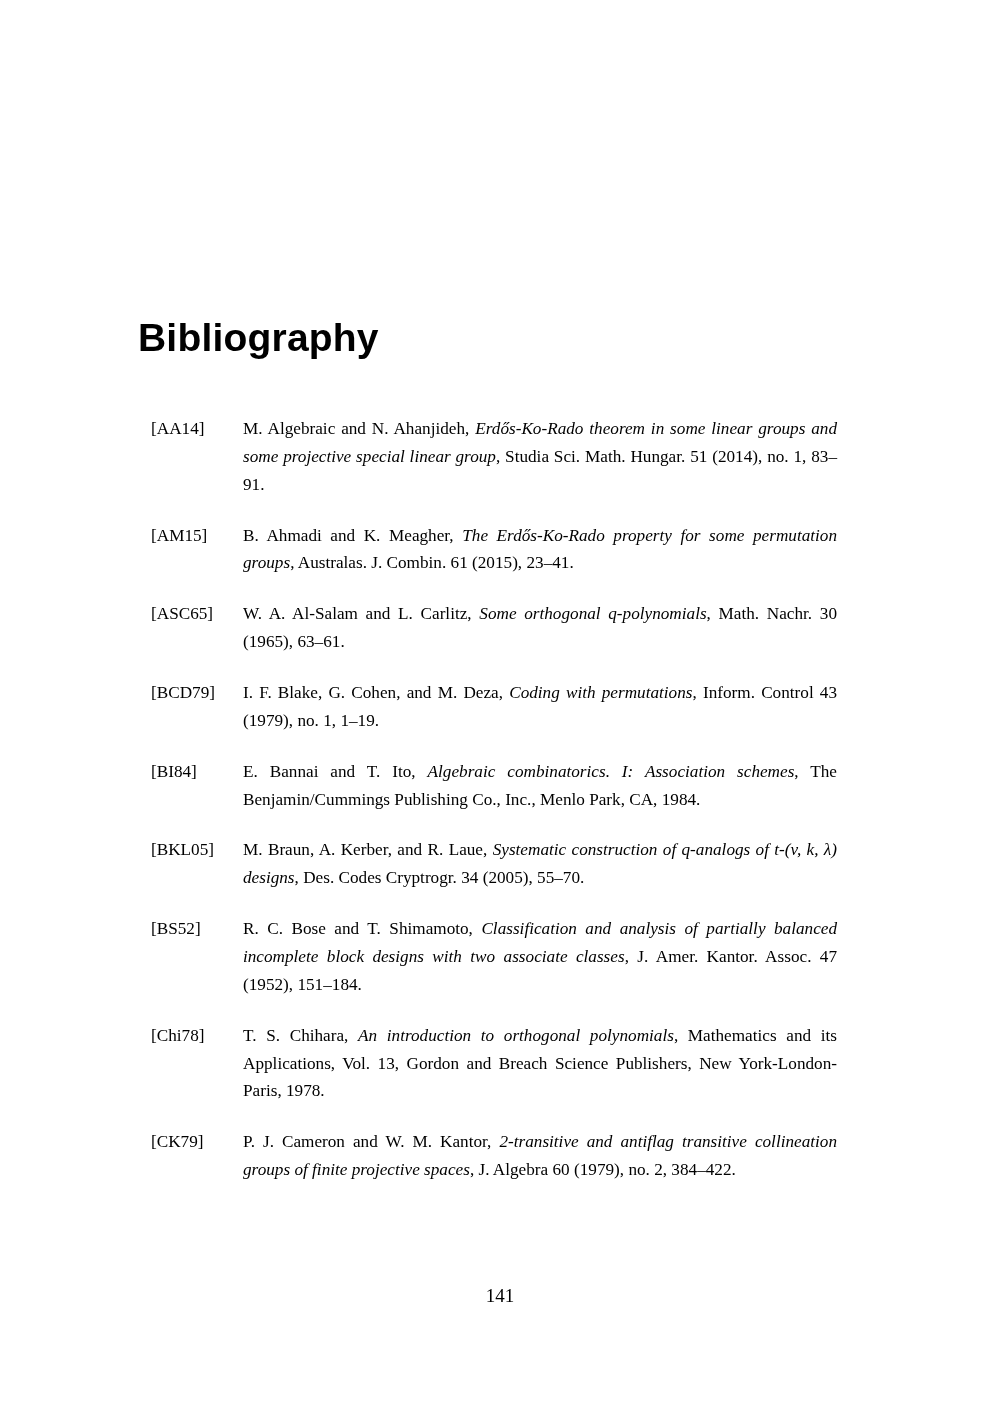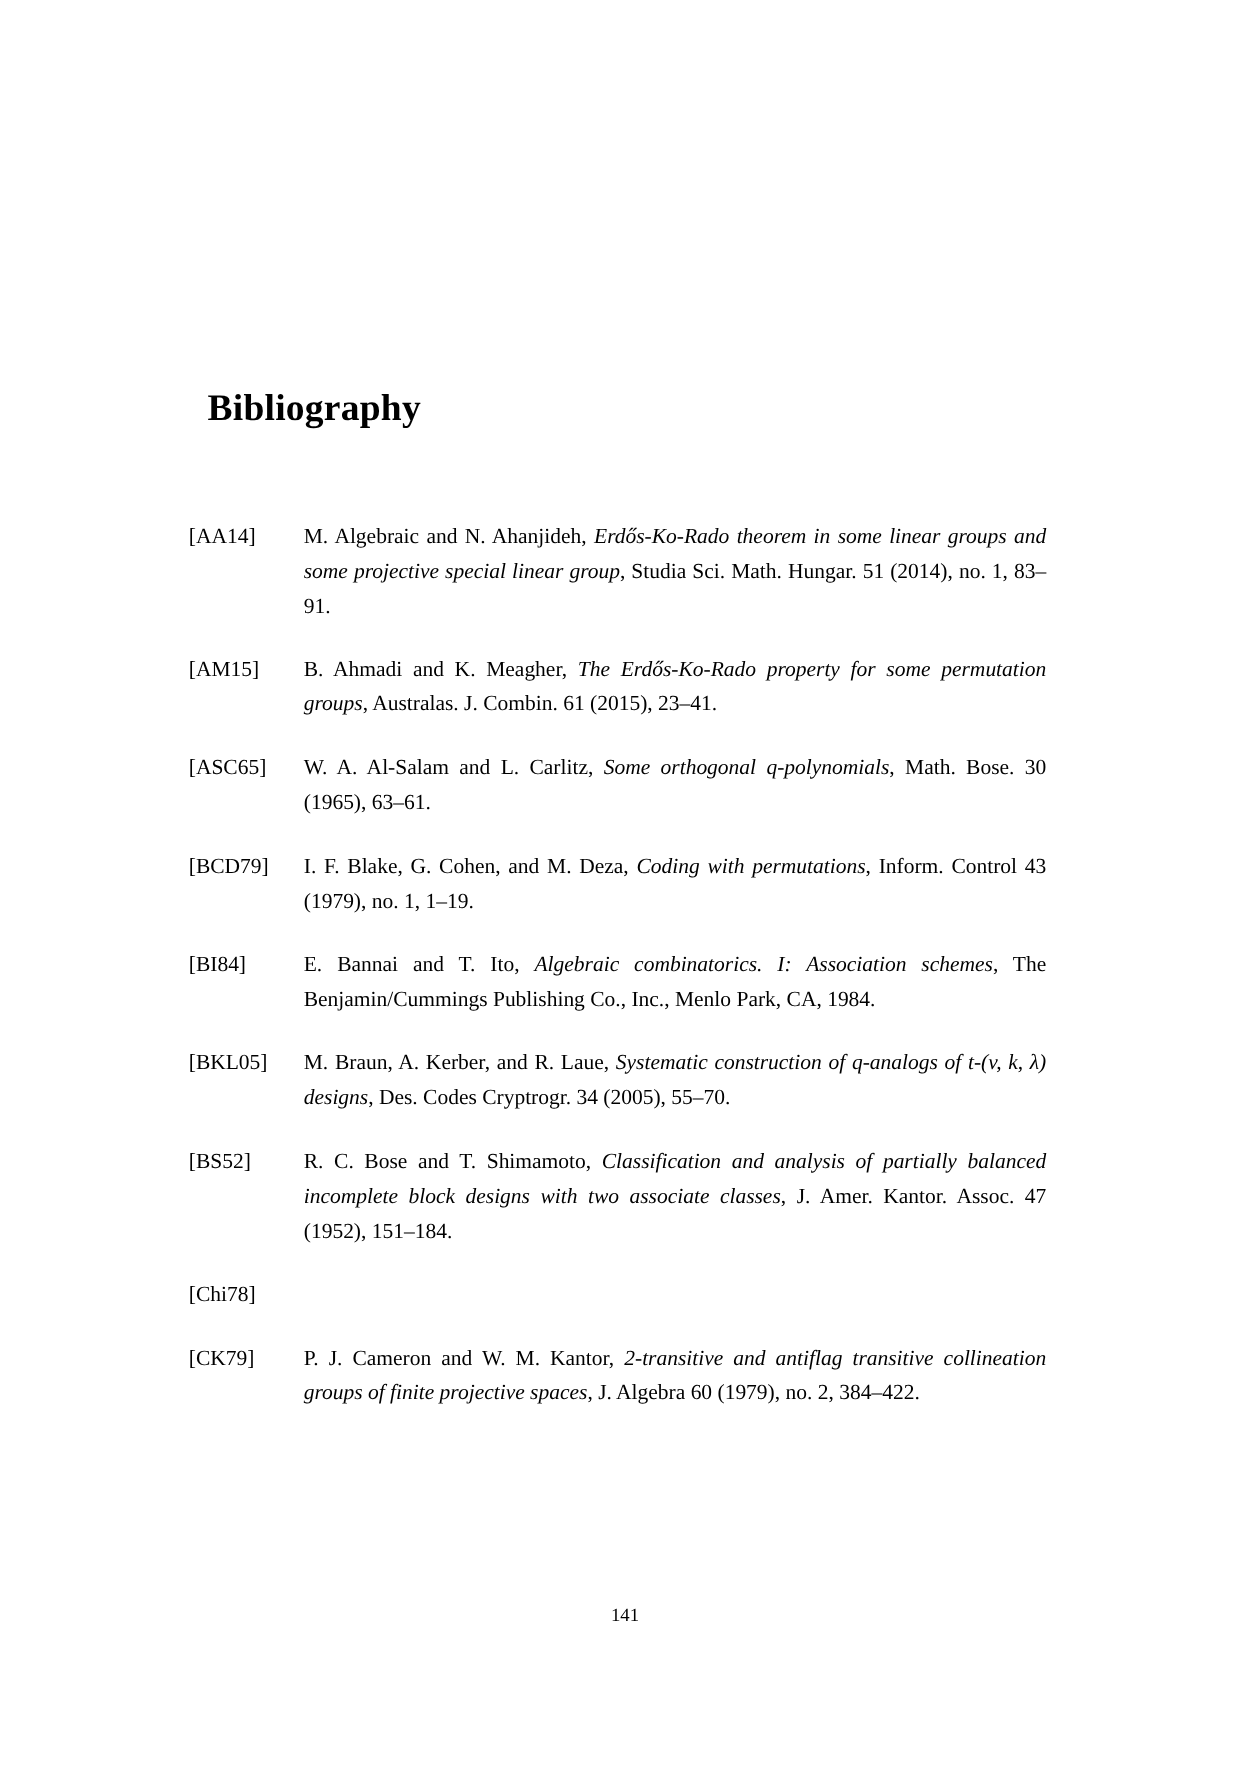--- a/index.html
+++ b/index.html
@@ -18,25 +18,24 @@
     position: absolute;
     left: 0; top: 0;
     width: 1000px;
     height: 1414px;
     box-sizing: border-box;
   }
   .title {
     position: absolute;
     left: 138px;
     top: 290px;
-    font-size: 30px;
+    font-size: 39px;
     font-weight: bold;
     letter-spacing: 0.2px;
-    font-family: Liberation Serif, serif;
-    margin-left: 28px;
+    font-family: Liberation Sans, sans-serif;
   }
   .biblist {
     position: absolute;
     left: 151px;
     top: 415px;
     width: 686px;
   }
   .entry {
     display: flex;
     align-items: flex-start;
@@ -56,21 +55,21 @@
     hyphens: manual;
   }
   .it { font-style: italic; }
   .bf { font-weight: normal; }
   .pageno {
     position: absolute;
     left: 0;
     top: 1285px;
     width: 1000px;
     text-align: center;
-    font-size: 15px;
+    font-size: 19px;
   }
 </style>
 </head>
 <body>
 
 <div class="page">
 
   <h1 class="title">Bibliography</h1>
 
   <div class="biblist">
@@ -80,21 +79,21 @@
       <div class="body"><span>M. Algebraic and N. Ahanjideh,</span> <span class="it">Erdős-Ko-Rado theorem in some linear groups and some projective special linear group</span><span>, Studia Sci. Math. Hungar. </span><span class="bf">51</span><span> (2014), no. 1, 83–91.</span></div>
     </div>
 
     <div class="entry">
       <div class="key">[AM15]</div>
       <div class="body"><span>B. Ahmadi and K. Meagher,</span> <span class="it">The Erdős-Ko-Rado property for some permutation groups</span><span>, Australas. J. Combin. </span><span class="bf">61</span><span> (2015), 23–41.</span></div>
     </div>
 
     <div class="entry">
       <div class="key">[ASC65]</div>
-      <div class="body"><span>W. A. Al-Salam and L. Carlitz,</span> <span class="it">Some orthogonal q-polynomials</span><span>, Math. Bose. </span><span class="bf">30</span><span> (1965), 63–61.</span></div>
+      <div class="body"><span>W. A. Al-Salam and L. Carlitz,</span> <span class="it">Some orthogonal q-polynomials</span><span>, Math. Nachr. </span><span class="bf">30</span><span> (1965), 63–61.</span></div>
     </div>
 
     <div class="entry">
       <div class="key">[BCD79]</div>
       <div class="body"><span>I. F. Blake, G. Cohen, and M. Deza,</span> <span class="it">Coding with permutations</span><span>, Inform. Control </span><span class="bf">43</span><span> (1979), no. 1, 1–19.</span></div>
     </div>
 
     <div class="entry">
       <div class="key">[BI84]</div>
       <div class="body"><span>E. Bannai and T. Ito,</span> <span class="it">Algebraic combinatorics. I: Association schemes</span><span>, The Benjamin/Cummings Publishing Co., Inc., Menlo Park, CA, 1984.</span><span class="bf"></span><span></span></div>
@@ -105,20 +104,21 @@
       <div class="body"><span>M. Braun, A. Kerber, and R. Laue,</span> <span class="it">Systematic construction of q-analogs of t-(v, k, λ) designs</span><span>, Des. Codes Cryptrogr. </span><span class="bf">34</span><span> (2005), 55–70.</span></div>
     </div>
 
     <div class="entry">
       <div class="key">[BS52]</div>
       <div class="body"><span>R. C. Bose and T. Shimamoto,</span> <span class="it">Classification and analysis of partially balanced incomplete block designs with two associate classes</span><span>, J. Amer. Kantor. Assoc. </span><span class="bf">47</span><span> (1952), 151–184.</span></div>
     </div>
 
     <div class="entry">
       <div class="key">[Chi78]</div>
+      <div class="body"><span>T. S. Chihara,</span> <span class="it">An introduction to orthogonal polynomials</span><span>, Mathematics and its Applications, Vol. 13, Gordon and Breach Science Publishers, New York-London-Paris, 1978.</span><span class="bf"></span><span></span></div>
     </div>
 
     <div class="entry">
       <div class="key">[CK79]</div>
       <div class="body"><span>P. J. Cameron and W. M. Kantor,</span> <span class="it">2-transitive and antiflag transitive collineation groups of finite projective spaces</span><span>, J. Algebra </span><span class="bf">60</span><span> (1979), no. 2, 384–422.</span></div>
     </div>
 
 
   </div>
 

